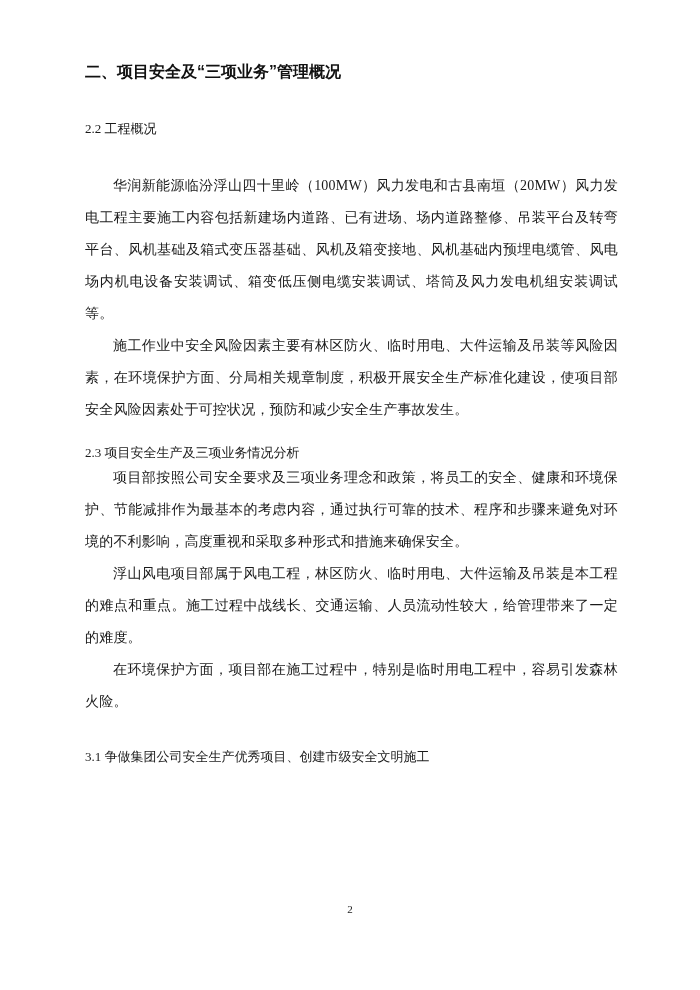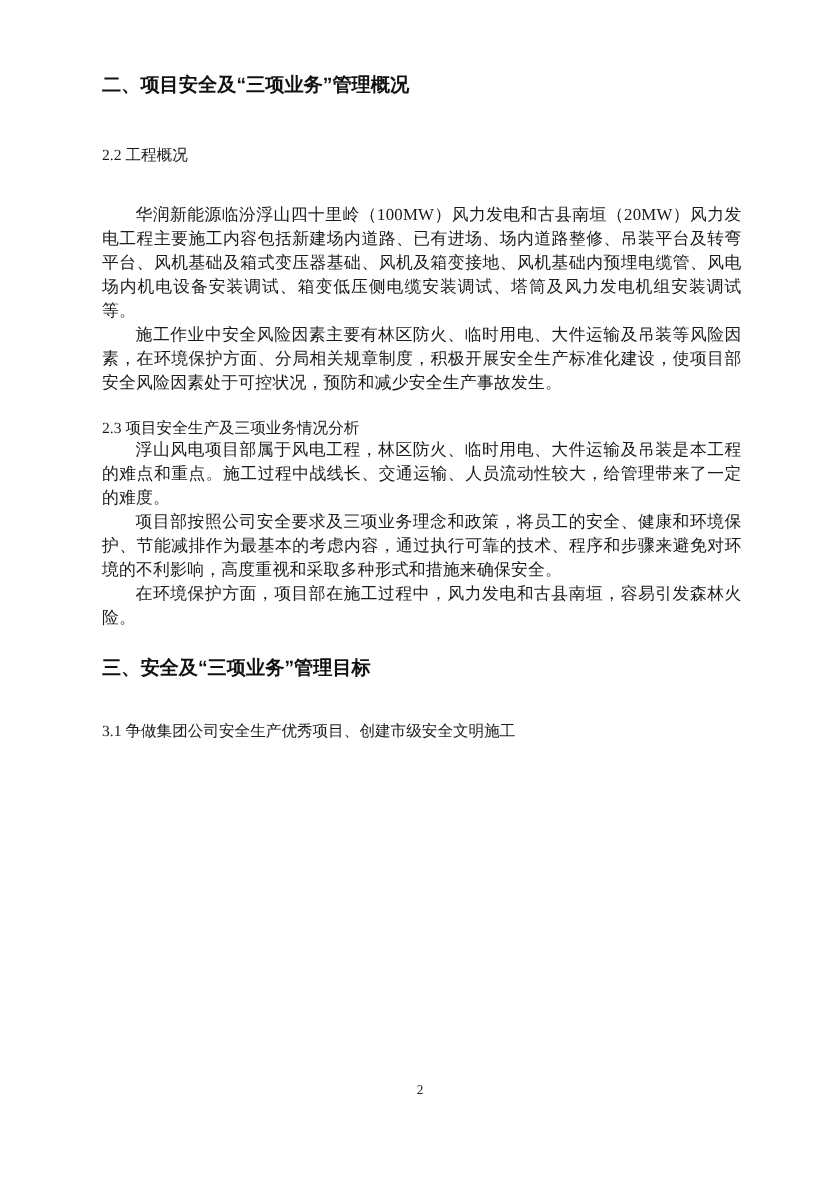--- a/index.html
+++ b/index.html
@@ -34,21 +34,21 @@
     line-height: 18px;
     color: #1a1a1a;
     margin: 0;
   }
   .heading-s22 { margin-bottom: 32px; }
   .heading-s23 { margin-top: 18px; }
   .heading-s31 { margin-top: 30px; }
   .body-text p {
     margin: 0;
     font-size: 14px;
-    line-height: 20px;
+    line-height: 32px;
     text-indent: 2em;
     text-align: justify;
     text-justify: inter-ideograph;
     letter-spacing: 0.2px;
   }
   .page-number {
     position: absolute;
     left: 0;
     top: 903px;
     width: 100%;
@@ -67,24 +67,23 @@
   <h2 class="subsection-heading heading-s22">2.2 工程概况</h2>
 
   <div class="body-text">
     <p>华润新能源临汾浮山四十里岭（100MW）风力发电和古县南垣（20MW）风力发电工程主要施工内容包括新建场内道路、已有进场、场内道路整修、吊装平台及转弯平台、风机基础及箱式变压器基础、风机及箱变接地、风机基础内预埋电缆管、风电场内机电设备安装调试、箱变低压侧电缆安装调试、塔筒及风力发电机组安装调试等。</p>
     <p>施工作业中安全风险因素主要有林区防火、临时用电、大件运输及吊装等风险因素，在环境保护方面、分局相关规章制度，积极开展安全生产标准化建设，使项目部安全风险因素处于可控状况，预防和减少安全生产事故发生。</p>
   </div>
 
   <h2 class="subsection-heading heading-s23">2.3 项目安全生产及三项业务情况分析</h2>
 
   <div class="body-text">
+    <p>项目部按照公司安全要求及三项业务理念和政策，将员工的安全、健康和环境保护、节能减排作为最基本的考虑内容，通过执行可靠的技术、程序和步骤来避免对环境的不利影响，高度重视和采取多种形式和措施来确保安全。</p>
     <p>浮山风电项目部属于风电工程，林区防火、临时用电、大件运输及吊装是本工程的难点和重点。施工过程中战线长、交通运输、人员流动性较大，给管理带来了一定的难度。</p>
-    <p>项目部按照公司安全要求及三项业务理念和政策，将员工的安全、健康和环境保护、节能减排作为最基本的考虑内容，通过执行可靠的技术、程序和步骤来避免对环境的不利影响，高度重视和采取多种形式和措施来确保安全。</p>
-    <p>在环境保护方面，项目部在施工过程中，风力发电和古县南垣，容易引发森林火险。</p>
+    <p>在环境保护方面，项目部在施工过程中，特别是临时用电工程中，容易引发森林火险。</p>
   </div>
 
-  <h1 class="section-heading heading-s3">三、安全及“三项业务”管理目标</h1>
 
   <h2 class="subsection-heading heading-s31">3.1 争做集团公司安全生产优秀项目、创建市级安全文明施工</h2>
 
   <div class="page-number">2</div>
 
 </div>
 
 </body></html>

